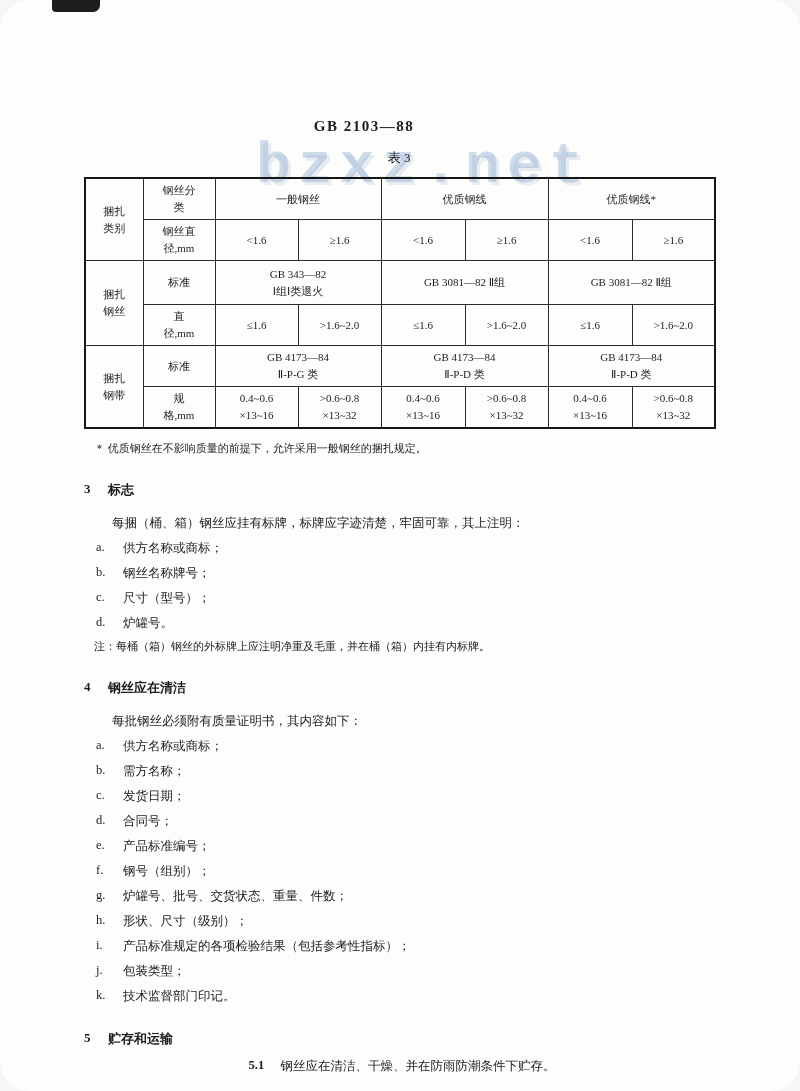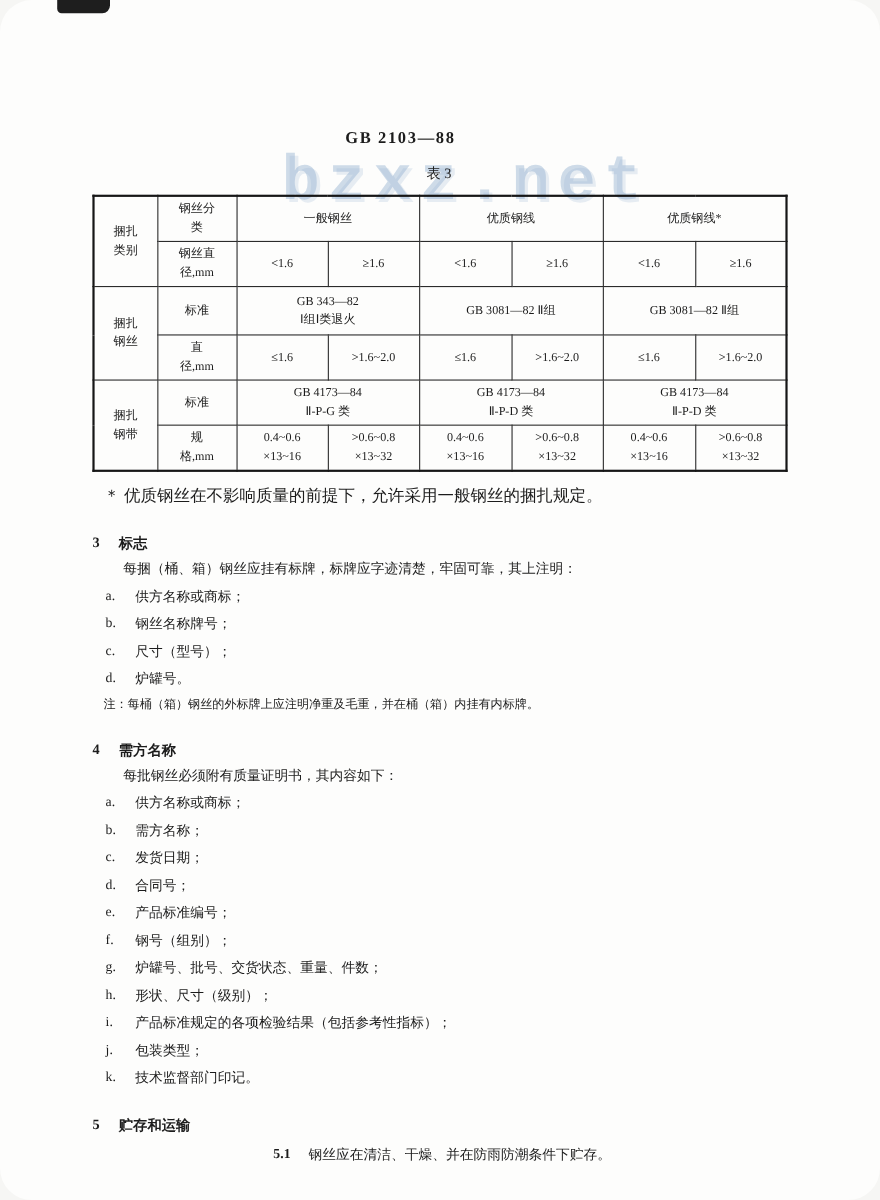--- a/index.html
+++ b/index.html
@@ -65,33 +65,33 @@
     vertical-align:middle;
     font-size:11px;
     line-height:1.55;
     padding:3px 16px;
     white-space:pre-line;
   }
   tr.h34 { height:34px; }
   tr.h44 { height:44px; }
   tr.h40 { height:40px; }
   .footnote {
-    font-size:15px;
+    font-size:11px;
     margin-top:12px;
     padding-left:10px;
   }
   .sec-heading {
     margin-top:25px;
     font-size:13px;
     font-weight:bold;
     display:flex;
   }
   .sec-heading .sec-num { width:24px; flex:none; }
   .intro {
-    margin-top:6px;
+    margin-top:16px;
     padding-left:28px;
     font-size:12.5px;
   }
   .item {
     display:flex;
     margin-top:8px;
     padding-left:12px;
     font-size:12.5px;
   }
   .item .letter { width:27px; flex:none; }
@@ -217,21 +217,21 @@
   </div>
   <div class="item">
     <span class="letter">d.</span>
     <span>炉罐号。</span>
   </div>
 
   <div class="note">注：每桶（箱）钢丝的外标牌上应注明净重及毛重，并在桶（箱）内挂有内标牌。</div>
 
   <div class="sec-heading">
     <span class="sec-num">4</span>
-    <span>需方名称</span>
+    <span>钢丝应在清洁</span>
   </div>
   <div class="intro">每批钢丝必须附有质量证明书，其内容如下：</div>
 
   <div class="item">
     <span class="letter">a.</span>
     <span>供方名称或商标；</span>
   </div>
   <div class="item">
     <span class="letter">b.</span>
     <span>需方名称；</span>

